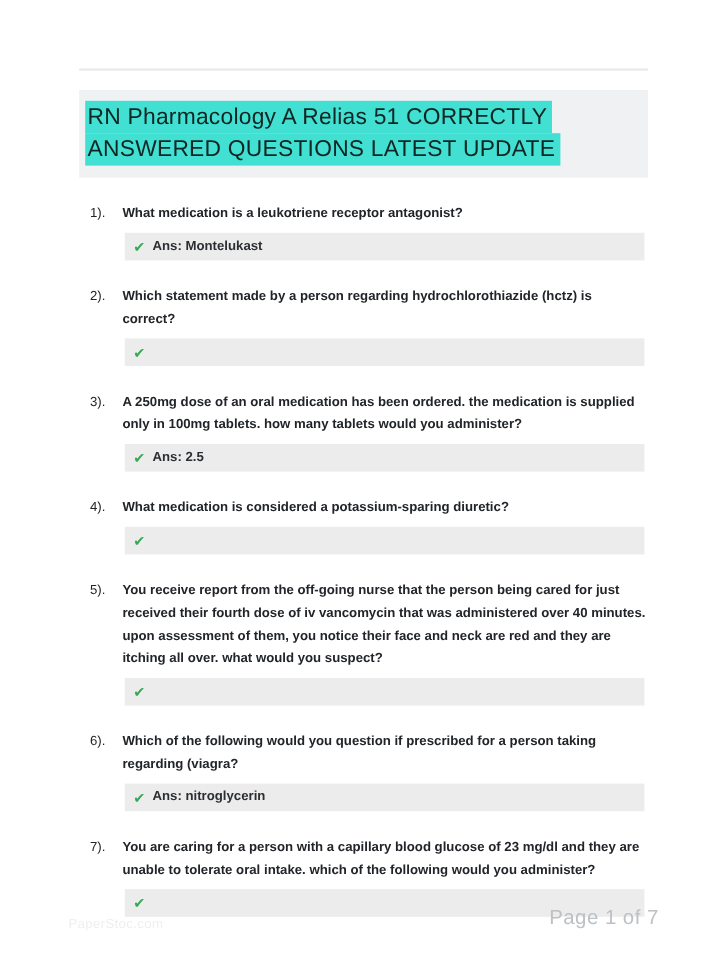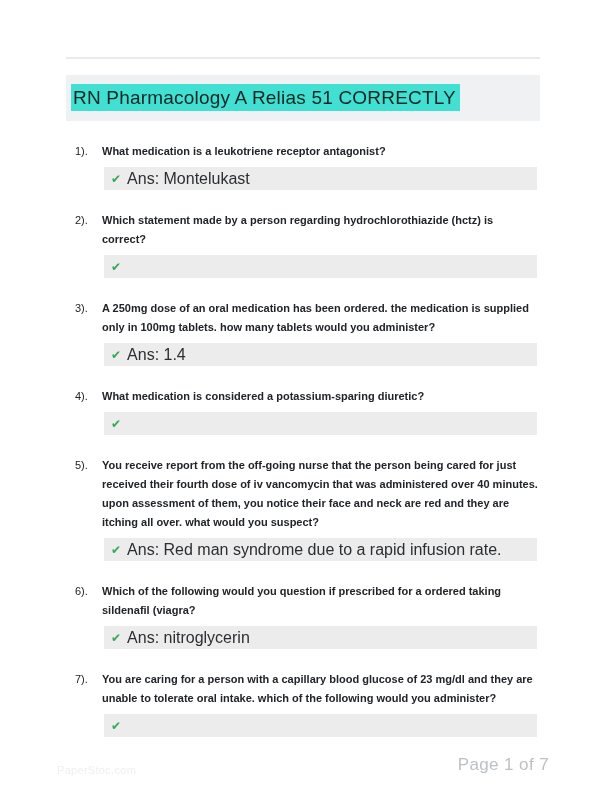--- a/index.html
+++ b/index.html
@@ -77,23 +77,24 @@
     padding: 3px 8px 3px 7px;
   }
   .check {
     color: var(--check);
     font-size: 12px;
     font-weight: bold;
     margin-right: 6px;
     line-height: 1;
   }
   .a-text {
-    font-size: 16px;
+    font-size: 11px;
     color: #2b2e32;
     line-height: 15px;
+    font-weight: bold;
   }
   .watermark {
     position: absolute;
     left: 57px;
     bottom: 24px;
     font-size: 11px;
     color: var(--watermark);
     letter-spacing: 0.3px;
   }
   .page-number {
@@ -106,20 +107,21 @@
   }
 </style>
 </head>
 <body>
 
 <div class="content">
   <div class="top-divider"></div>
 
   <div class="title-panel">
     <span class="hl">RN Pharmacology A Relias 51 CORRECTLY</span>
+    <span class="hl">ANSWERED QUESTIONS LATEST UPDATE</span>
   </div>
 
   <div class="questions" id="questions">
   <div class="q">
     <div class="q-line">
       <span class="q-num">1).</span>
       <span class="q-text">What medication is a leukotriene receptor antagonist?</span>
     </div>
     <div class="answer">
       <span class="check">✔</span>
@@ -137,49 +139,48 @@
     </div>
   </div>
 
   <div class="q">
     <div class="q-line">
       <span class="q-num">3).</span>
       <span class="q-text">A 250mg dose of an oral medication has been ordered. the medication is supplied only in 100mg tablets. how many tablets would you administer?</span>
     </div>
     <div class="answer">
       <span class="check">✔</span>
-      <span class="a-text">Ans: 1.4</span>
+      <span class="a-text">Ans: 2.5</span>
     </div>
   </div>
 
   <div class="q">
     <div class="q-line">
       <span class="q-num">4).</span>
       <span class="q-text">What medication is considered a potassium-sparing diuretic?</span>
     </div>
     <div class="answer">
       <span class="check">✔</span>
     </div>
   </div>
 
   <div class="q">
     <div class="q-line">
       <span class="q-num">5).</span>
       <span class="q-text">You receive report from the off-going nurse that the person being cared for just received their fourth dose of iv vancomycin that was administered over 40 minutes. upon assessment of them, you notice their face and neck are red and they are itching all over. what would you suspect?</span>
     </div>
     <div class="answer">
       <span class="check">✔</span>
-      <span class="a-text">Ans: Red man syndrome due to a rapid infusion rate.</span>
     </div>
   </div>
 
   <div class="q">
     <div class="q-line">
       <span class="q-num">6).</span>
-      <span class="q-text">Which of the following would you question if prescribed for a ordered taking sildenafil (viagra?</span>
+      <span class="q-text">Which of the following would you question if prescribed for a person taking regarding (viagra?</span>
     </div>
     <div class="answer">
       <span class="check">✔</span>
       <span class="a-text">Ans: nitroglycerin</span>
     </div>
   </div>
 
   <div class="q">
     <div class="q-line">
       <span class="q-num">7).</span>

